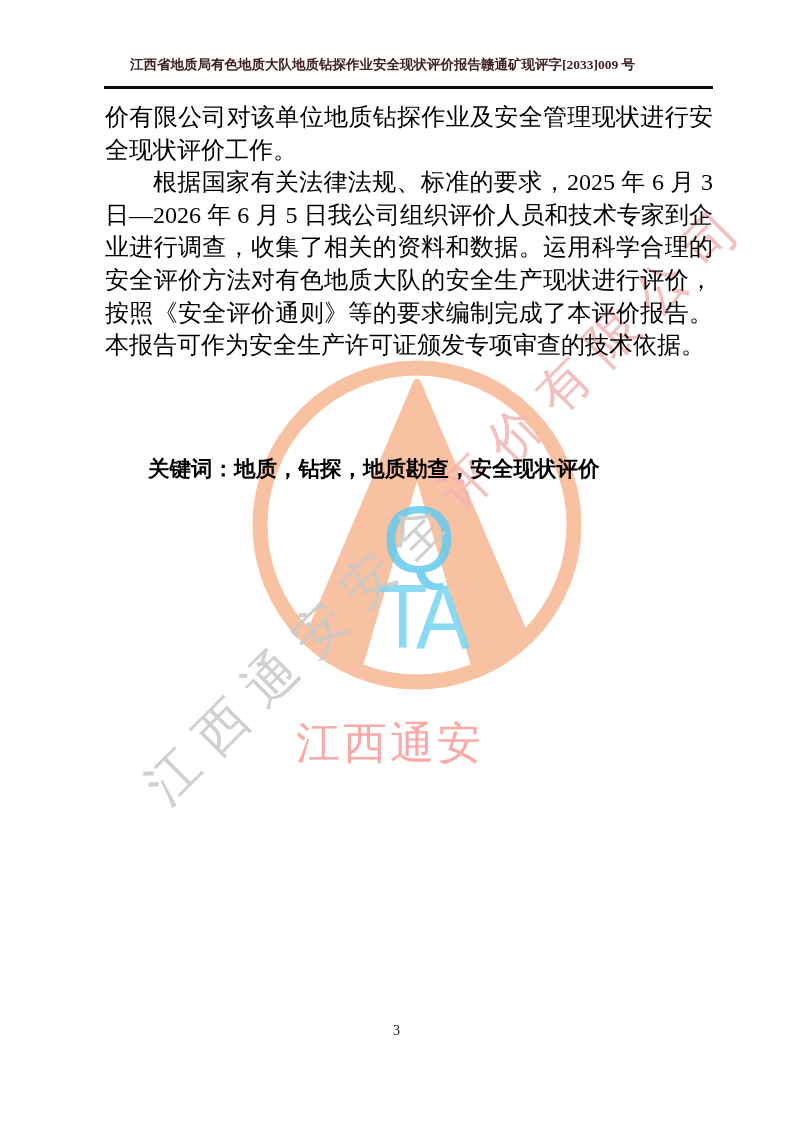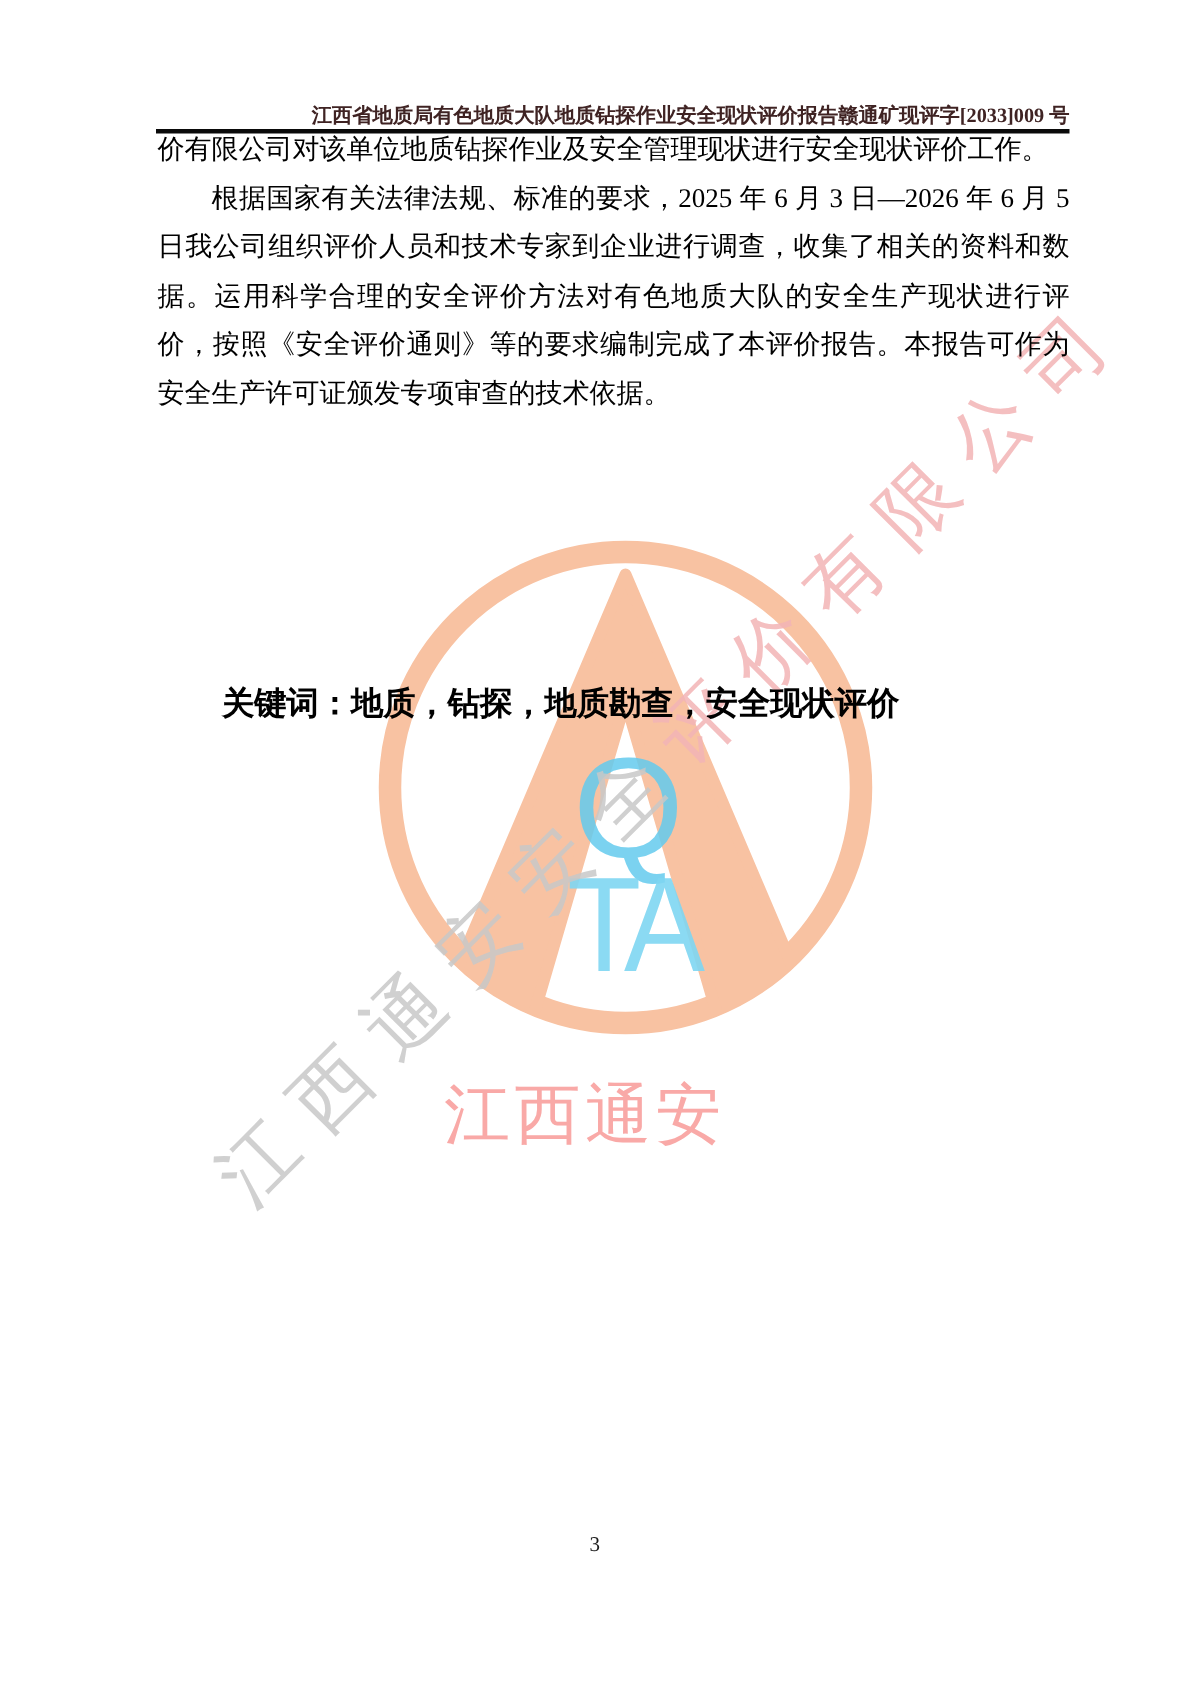--- a/index.html
+++ b/index.html
@@ -34,29 +34,29 @@
   .diag .gray { color:#c8c8c8; }
   .diag .pink { color:#f3b4b6; }
   .brand {
     left:296px; top:722px; z-index:3;
     font-size:44px; letter-spacing:3px; line-height:1; color:#f9a9a7;
   }
 
   
   .content { position:absolute; z-index:10; }
   .header-row {
-    left:105px; top:68px; width:608px;
-    display:flex; justify-content:flex-end; align-items:flex-end;
+    left:105px; top:56px; width:608px;
+    display:flex; justify-content:flex-start; align-items:flex-end;
     font-size:13.5px; font-weight:bold; color:#3f2323;
   }
   .header-left { padding-left:25px; }
   .rule { position:absolute; left:104px; top:86px; width:609px; height:3px; background:#0a0a0a; z-index:10; }
   .body-text {
-    left:105px; top:83px; width:608px;
-    font-size:18px; line-height:32.6px; text-align:justify;
+    left:105px; top:101px; width:608px;
+    font-size:24px; line-height:32.6px; text-align:justify;
   }
   .body-text p.indent { text-indent:2em; }
   .keywords {
     left:105px; top:454px; width:608px;
     font-size:21.5px; font-weight:bold; text-indent:2em;
   }
   .page-number {
     left:0; top:1023px; width:793px; text-align:center;
     font-size:14px; color:#1a1a1a;
   }

